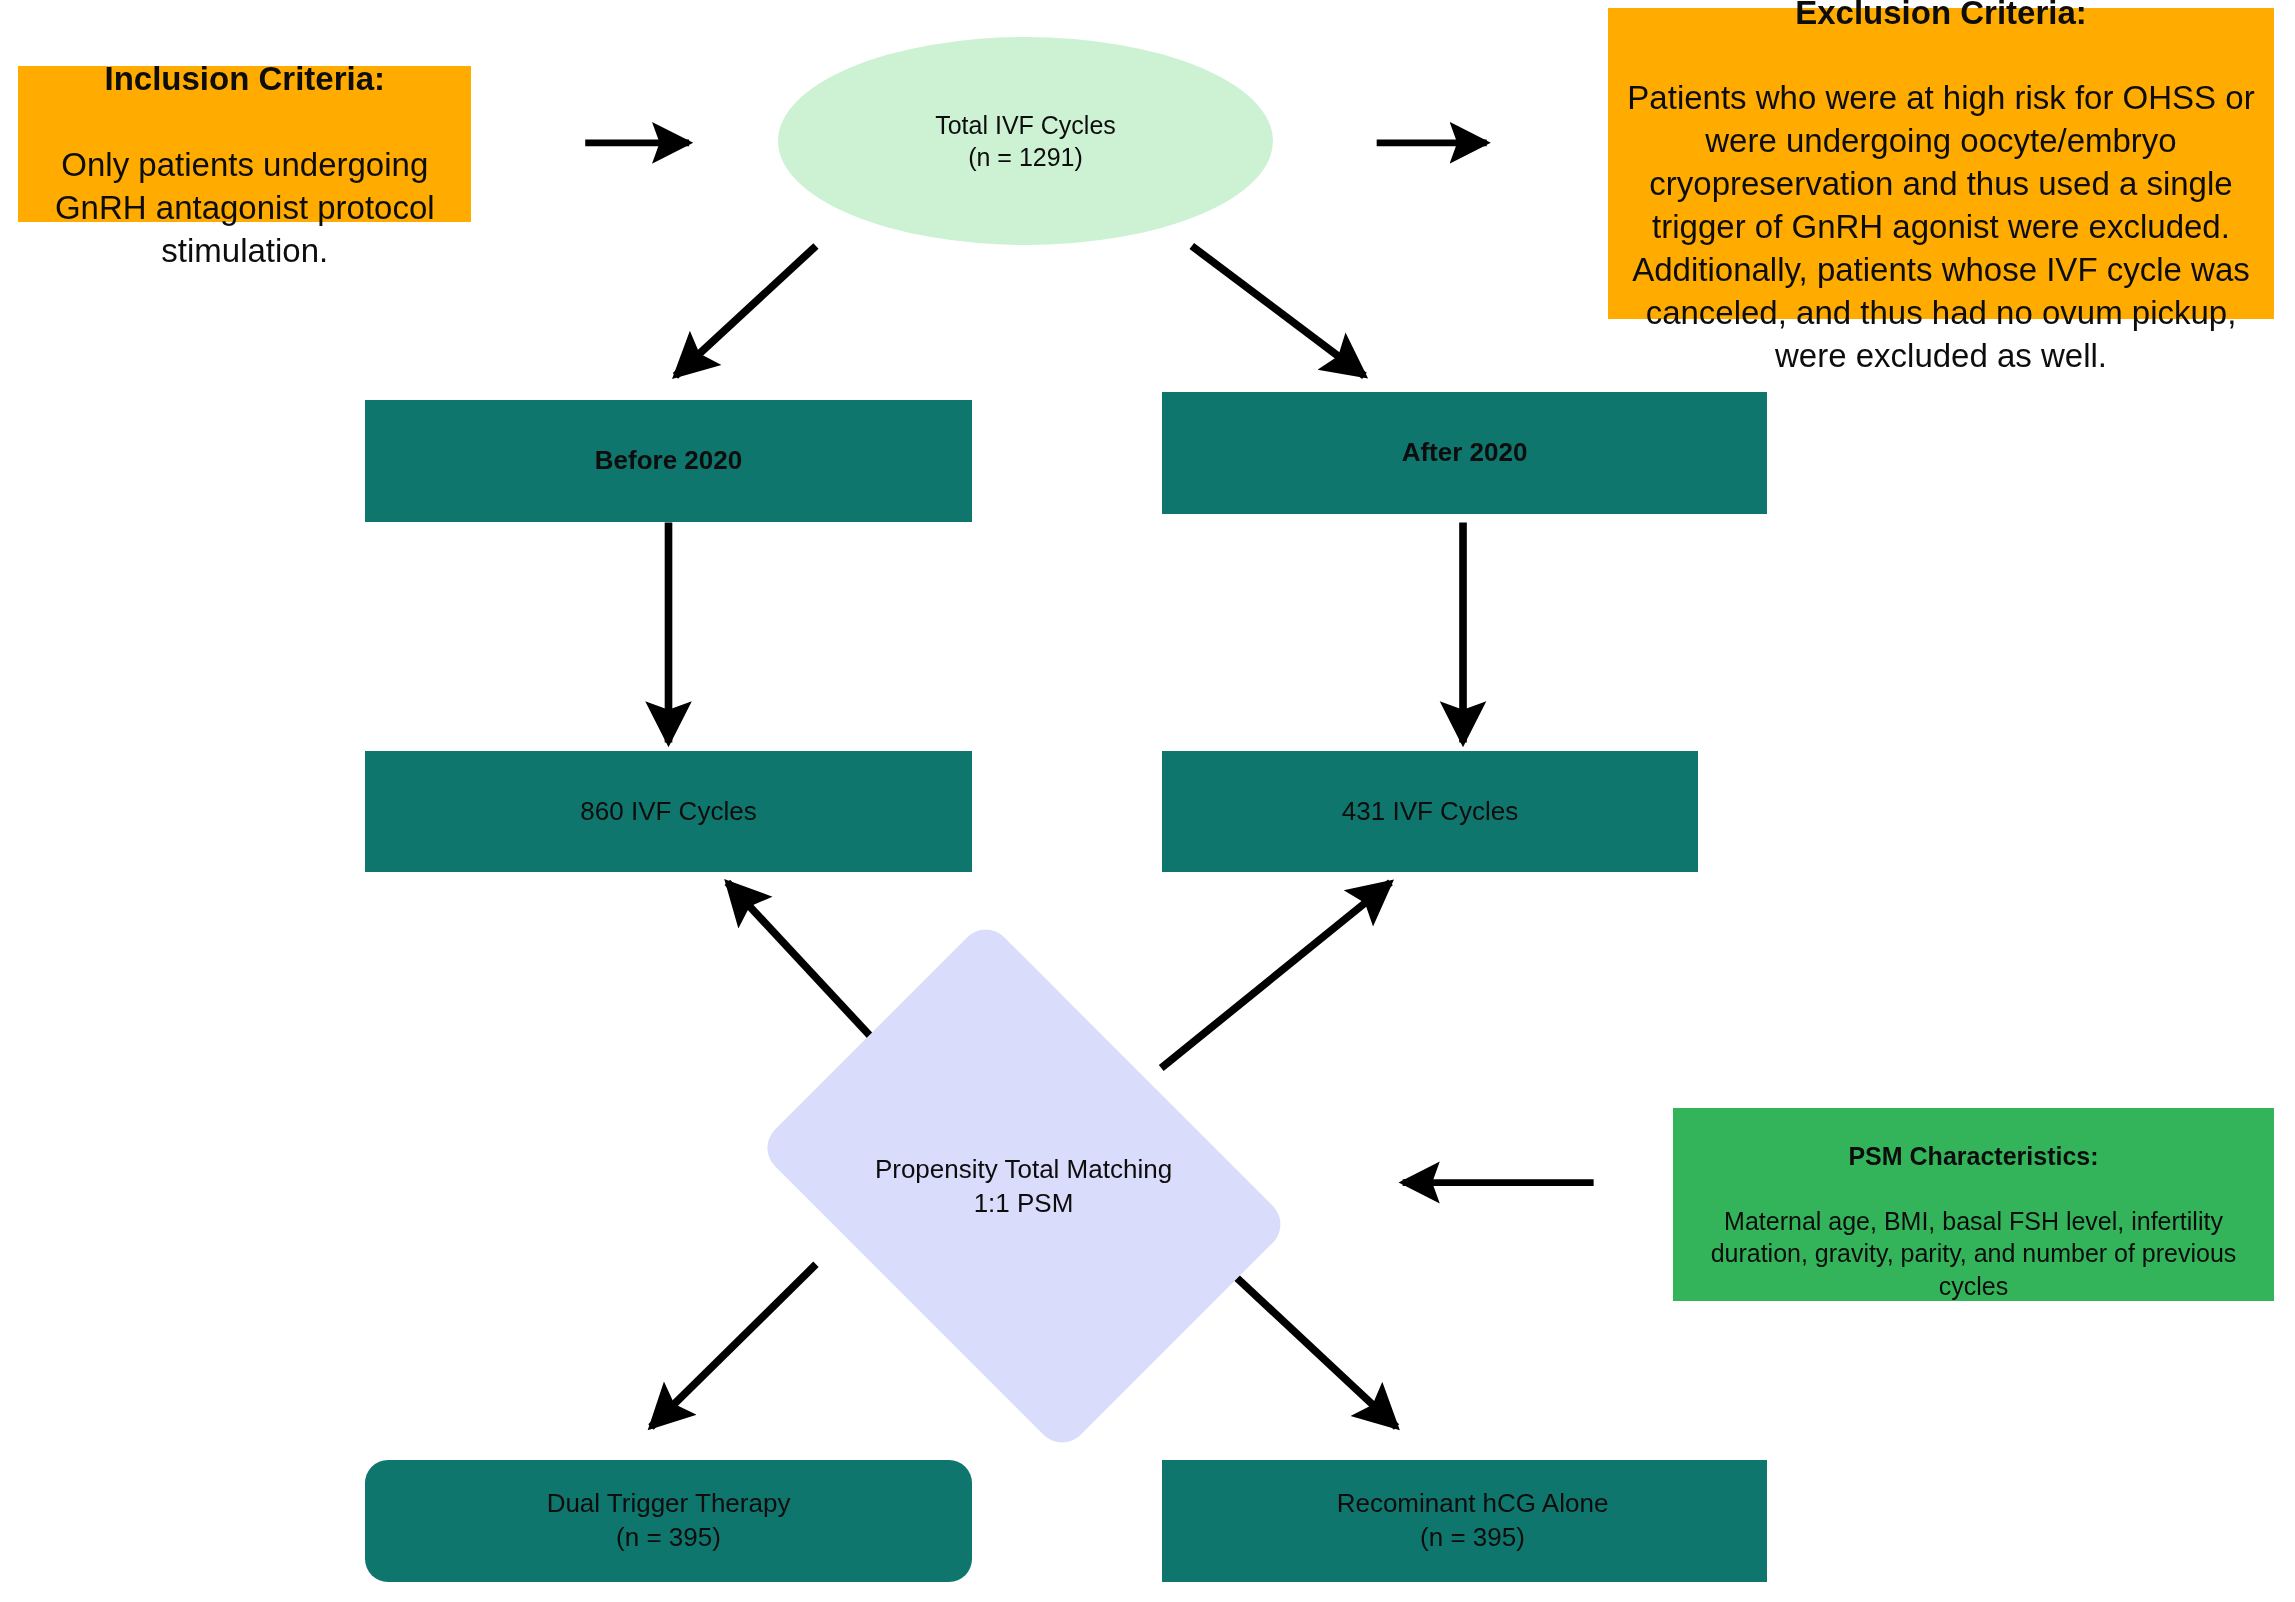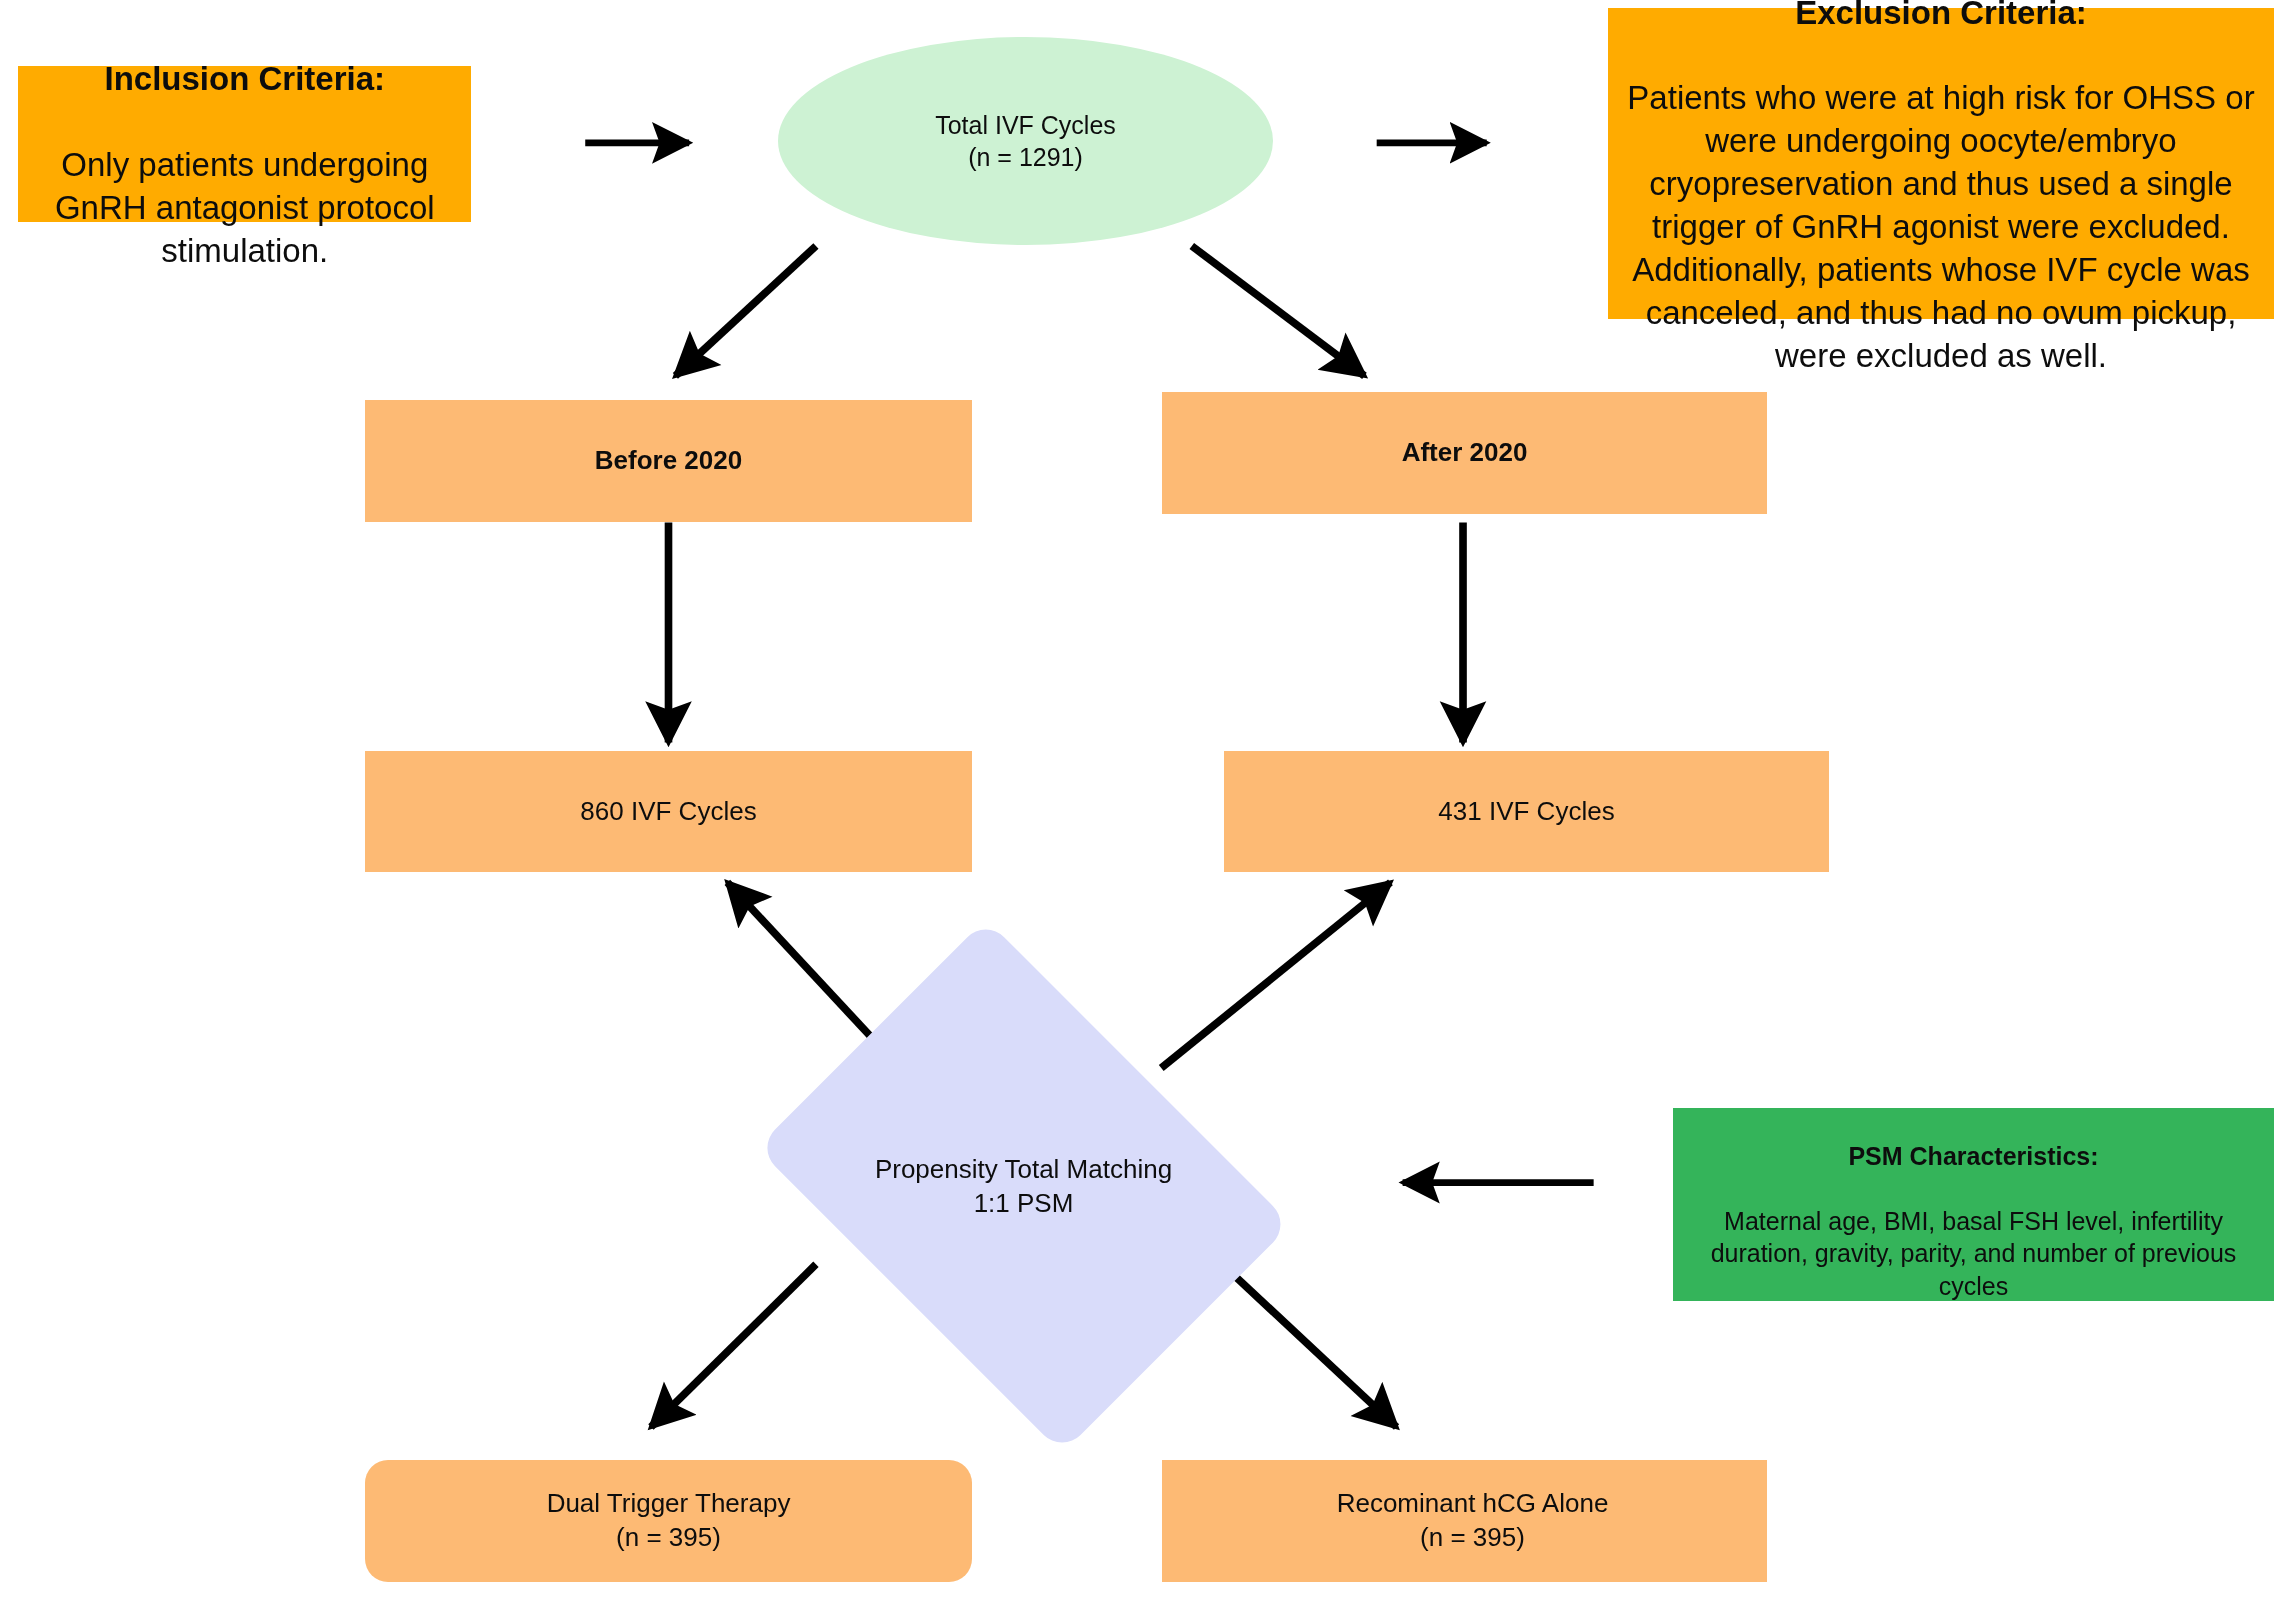--- a/index.html
+++ b/index.html
@@ -47,21 +47,21 @@
     background: #34b45a;
     font-size: 25px;
   }
   .callout-green .hdr {
     font-weight: bold;
     display: block;
   }
 
   
   .pbox {
-    background: #fdba74;
+    background: #0f766e;
     font-size: 26px;
   }
   .pbox.bold .txt { font-weight: bold; }
 
   
   .ellipse {
     background: #cdf2d3;
     border-radius: 50%;
     font-size: 25px;
   }
@@ -161,21 +161,21 @@
   </div>
 
   <div class="node pbox bold" style="left:1162px; top:392px; width:605px; height:122px;">
     <div class="txt">After 2020</div>
   </div>
 
   <div class="node pbox" style="left:365px; top:751px; width:607px; height:121px;">
     <div class="txt">860 IVF Cycles</div>
   </div>
 
-  <div class="node pbox" style="left:1224px; top:751px; width:605px; height:121px;">
+  <div class="node pbox" style="left:1162px; top:751px; width:536px; height:121px;">
     <div class="txt">431 IVF Cycles</div>
   </div>
 
   <div class="diamond-wrap" style="left:718px; top:957px; width:611px; height:458px;">
     <div class="diamond-shape"></div>
     <div class="diamond-label">Propensity Total Matching
 1:1 PSM</div>
   </div>
 
   <div class="node callout-green" style="left:1673px; top:1086px; width:601px; height:193px;margin-top:22px;">

